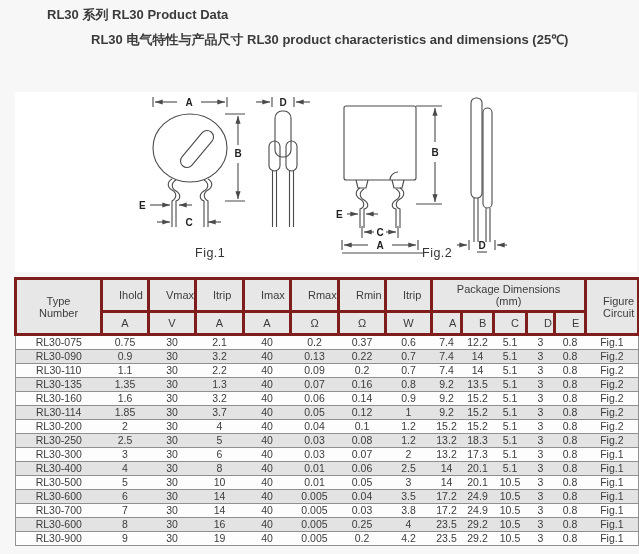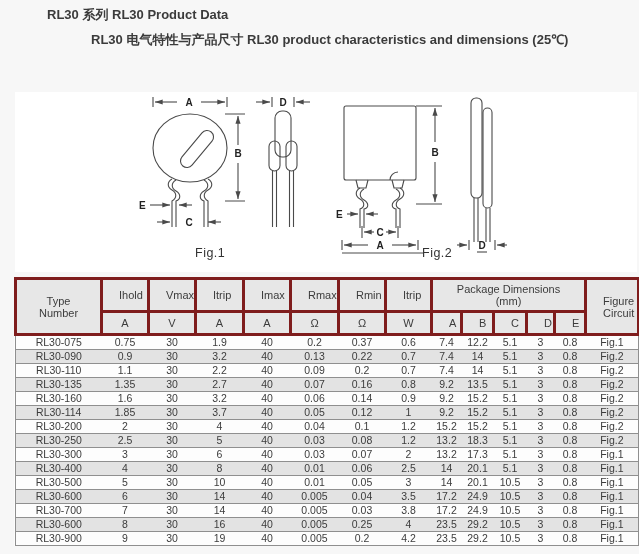--- a/index.html
+++ b/index.html
@@ -240,21 +240,21 @@
       <th>C</th>
       <th>D</th>
       <th>E</th>
     </tr>
   </thead>
   <tbody>
       <tr>
         <td>RL30-075</td>
         <td>0.75</td>
         <td>30</td>
-        <td>1.9</td>
+        <td>2.1</td>
         <td>40</td>
         <td>0.2</td>
         <td>0.37</td>
         <td>0.6</td>
         <td>7.4</td>
         <td>12.2</td>
         <td>5.1</td>
         <td>3</td>
         <td>0.8</td>
         <td>Fig.1</td>
@@ -288,21 +288,21 @@
         <td>14</td>
         <td>5.1</td>
         <td>3</td>
         <td>0.8</td>
         <td>Fig.2</td>
       </tr>
       <tr>
         <td>RL30-135</td>
         <td>1.35</td>
         <td>30</td>
-        <td>2.7</td>
+        <td>1.3</td>
         <td>40</td>
         <td>0.07</td>
         <td>0.16</td>
         <td>0.8</td>
         <td>9.2</td>
         <td>13.5</td>
         <td>5.1</td>
         <td>3</td>
         <td>0.8</td>
         <td>Fig.2</td>

